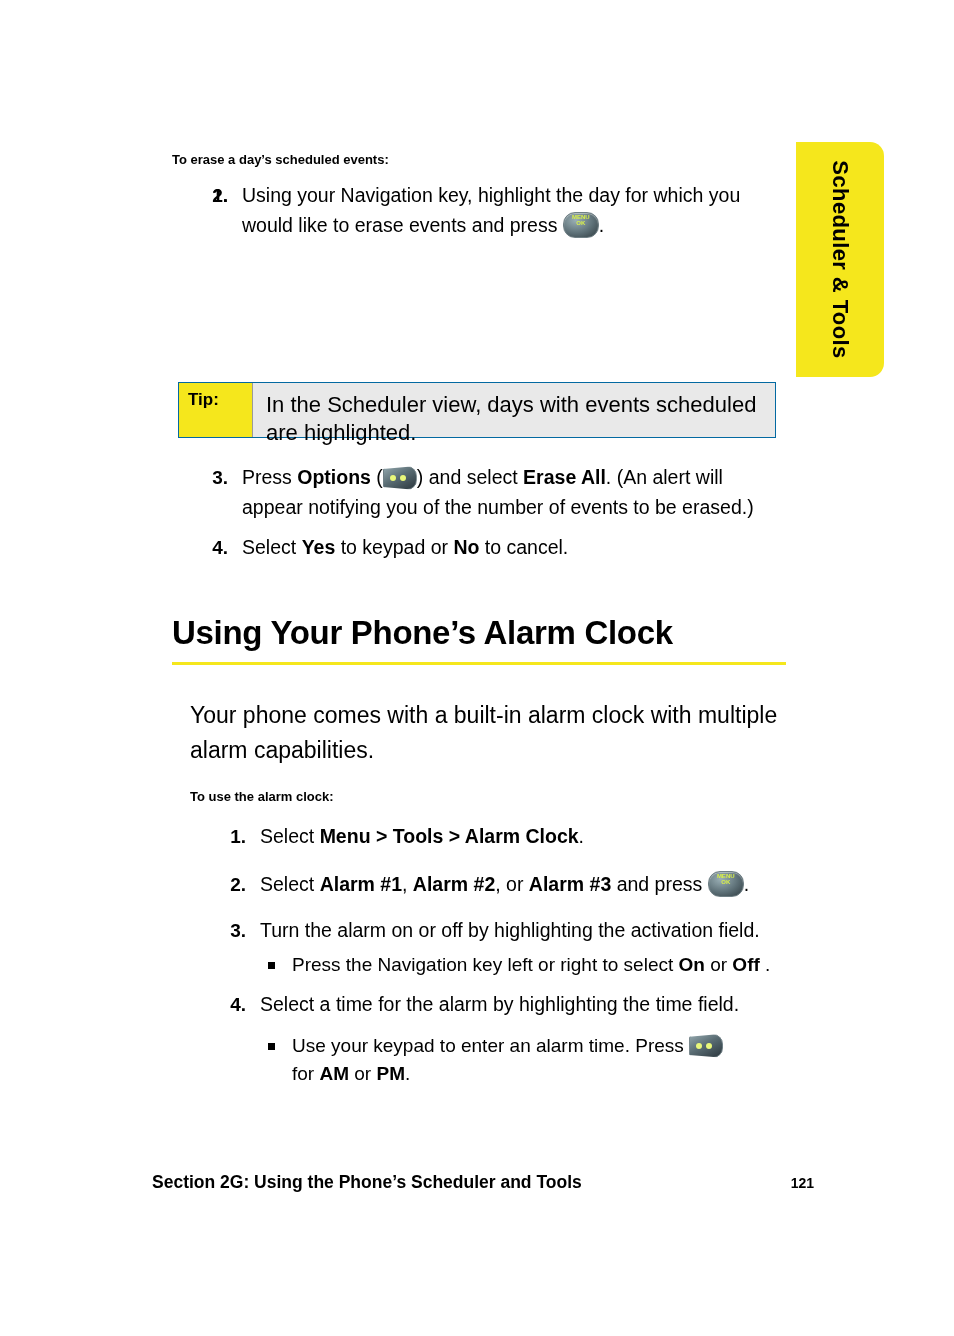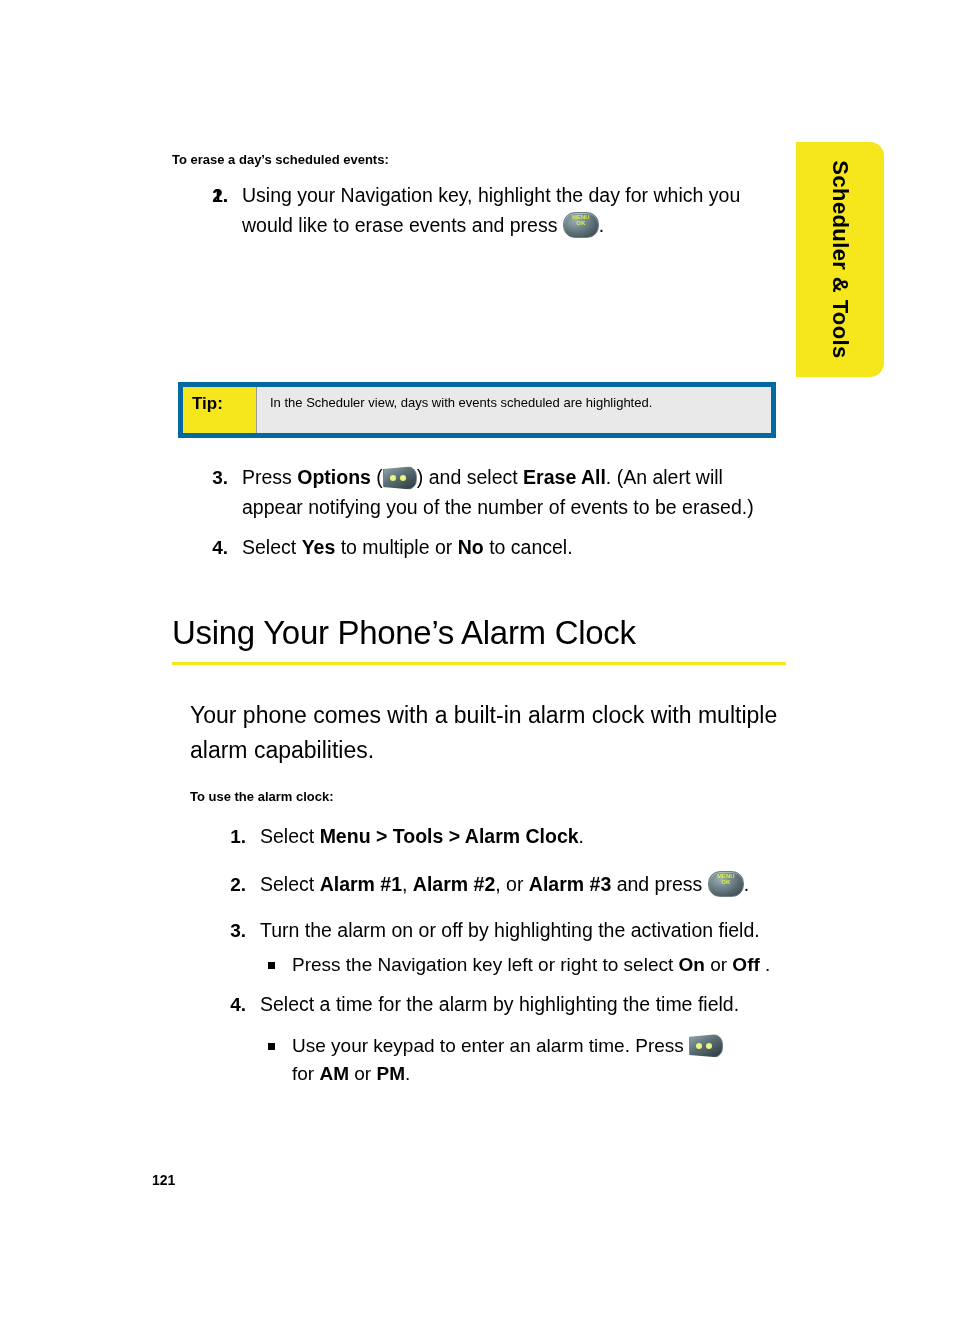--- a/index.html
+++ b/index.html
@@ -141,51 +141,51 @@
   .key-soft .d2 { left: 17px; }
 
   
   .tip-box {
     position: absolute;
     left: 178px;
     top: 382px;
     width: 598px;
     height: 56px;
     box-sizing: border-box;
-    border: 5px solid #0369a1;
+    border: 1px solid #0369a1;
     display: flex;
   }
   .tip-label {
     width: 74px;
     background: #f5e71c;
     box-sizing: border-box;
     padding: 7px 0 0 9px;
     font-size: 17px;
     font-weight: bold;
     border-right: 1px solid #9a9a9a;
   }
   .tip-body {
     flex: 1;
     background: #e9e9e9;
     box-sizing: border-box;
     padding: 8px 12px 0 13px;
-    font-size: 13px;
+    font-size: 22px;
     line-height: 1.28;
   }
 
   
   .big-head-wrap {
     position: absolute;
     left: 172px;
     top: 614px;
     width: 614px;
   }
   h1.big-head {
     font-size: 33px;
-    font-weight: normal;
+    font-weight: bold;
     margin: 0;
     letter-spacing: -0.3px;
   }
   .rule {
     margin-top: 10px;
     height: 3px;
     background: #f5e71c;
     width: 614px;
   }
 
@@ -267,21 +267,21 @@
   </div>
 
   <div class="content" style="top:463px;">
     <ol class="steps">
       <li>
         <span class="num">3.</span>
         <span><span>Press </span><b>Options</b><span> (</span><span class="key-soft"><span class="shape"></span><span class="d1"></span><span class="d2"></span></span><span>) and select </span><b>Erase All</b><span>. (An alert will appear notifying you of the number of events to be erased.)</span></span>
       </li>
       <li style="margin-top:10px;">
         <span class="num">4.</span>
-        <span><span>Select </span><b>Yes</b><span> to multiple or </span><b>No</b><span> to cancel.</span></span>
+        <span><span>Select </span><b>Yes</b><span> to keypad or </span><b>No</b><span> to cancel.</span></span>
       </li>
     </ol>
   </div>
 
   <div class="big-head-wrap">
     <h1 class="big-head">Using Your Phone’s Alarm Clock</h1>
     <div class="rule"></div>
   </div>
 
   <div class="body-block">
@@ -319,16 +319,17 @@
               <span class="key-soft"><span class="shape"></span><span class="d1"></span><span class="d2"></span></span><br>
               <span>for </span><b>AM</b><span> or </span><b>PM</b><span>.</span>
             </span>
           </li>
         </ul>
       </li>
     </ol>
   </div>
 
   <div class="footer">
+    <div>Section 2G: Using the Phone’s Scheduler and Tools</div>
     <div class="pg">121</div>
   </div>
 
 </div>
 
 </body></html>

